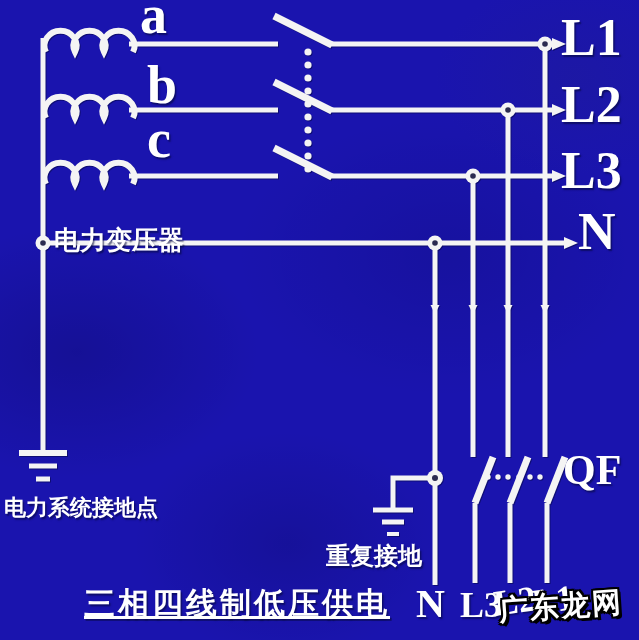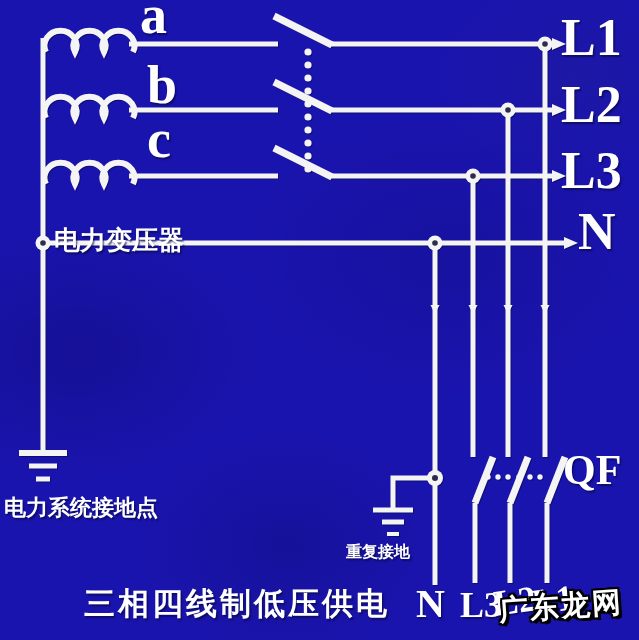--- a/index.html
+++ b/index.html
@@ -13,21 +13,21 @@
       radial-gradient(ellipse 200px 140px at 90% 12%, rgba(40,40,120,.18), transparent 70%);
     font-family:"Liberation Sans", sans-serif;
   }
   svg.wires{position:absolute;left:0;top:0;
     filter:drop-shadow(1.6px 1.8px 0.7px rgba(5,8,70,.55));}
   svg.wires *{stroke-linecap:butt;}
   .lbl{position:absolute;color:#fff;font-weight:bold;white-space:nowrap;line-height:1;
     text-shadow:1.6px 1.8px 1.5px rgba(5,8,60,.6);}
   .cjk{font-family:"Liberation Sans", sans-serif;}
   .serifLbl{font-family:"Liberation Serif","DejaVu Serif",serif;}
-  .title{letter-spacing:3px;}
+  .title{letter-spacing:3px;text-decoration:underline;}
   .tilt{transform:rotate(-8deg);}
   .wm{font-family:"Liberation Sans", sans-serif;font-weight:bold;color:#fff;
     letter-spacing:2px;transform:rotate(-4deg);z-index:5;
     text-shadow:-2px -2px 0 #000, 2px -2px 0 #000, -2px 2px 0 #000, 2px 2px 0 #000,
       3px 3px 0 #000, 0 -2px 0 #000, 0 2px 0 #000, -2px 0 0 #000, 2px 0 0 #000;}
 </style>
 </head>
 <body>
 
 <div class="stage">
@@ -152,21 +152,21 @@
   <div class="lbl cjk" style="left:54px;top:199px;font-size:26px;margin-top:28px;">电力变压器</div>
 
   <div class="lbl serifLbl" style="left:561px;top:12px;font-size:52px;">L1</div>
   <div class="lbl serifLbl" style="left:561px;top:79px;font-size:52px;">L2</div>
   <div class="lbl serifLbl" style="left:561px;top:145px;font-size:52px;">L3</div>
   <div class="lbl serifLbl" style="left:578px;top:206px;font-size:52px;">N</div>
 
   <div class="lbl serifLbl" style="left:563px;top:449px;font-size:42px;">QF</div>
 
   <div class="lbl cjk" style="left:4px;top:497px;font-size:22px;">电力系统接地点</div>
-  <div class="lbl cjk" style="left:346px;top:544px;font-size:16px;">重复接地</div>
+  <div class="lbl cjk" style="left:326px;top:544px;font-size:24px;">重复接地</div>
 
   <div class="lbl serifLbl" style="left:416px;top:584px;font-size:40px;">N</div>
   <div class="lbl serifLbl" style="left:460px;top:587px;font-size:36px;">L3</div>
   <div class="lbl serifLbl tilt" style="left:494px;top:583px;font-size:36px;">L2</div>
   <div class="lbl serifLbl tilt" style="left:532px;top:582px;font-size:36px;">L1</div>
 
   <div class="lbl cjk title" style="left:84px;top:588px;font-size:31px;">三相四线制低压供电</div>
 
   <div class="lbl wm" style="left:499px;top:592px;font-size:29px;">广东龙网</div>
 

